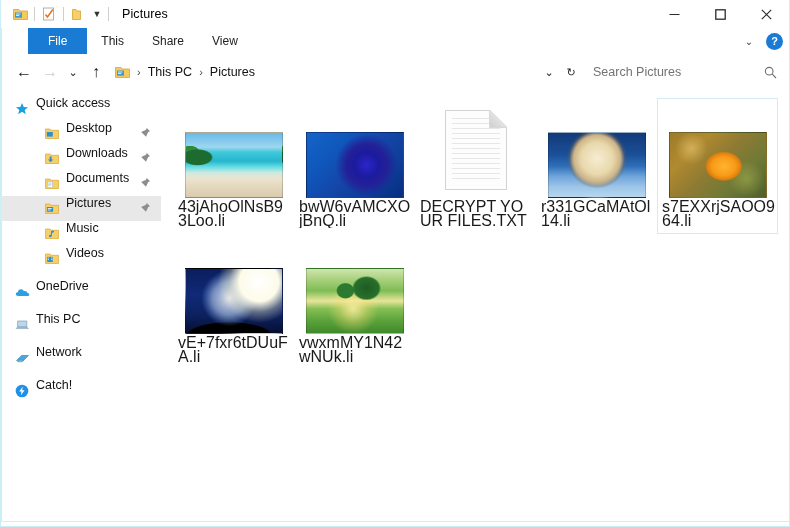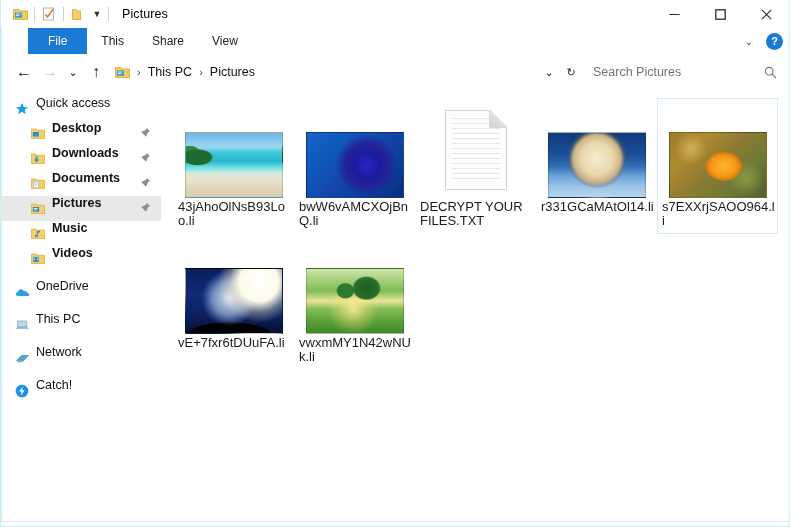--- a/index.html
+++ b/index.html
@@ -207,21 +207,21 @@
   .tree-item {
     position: relative;
     display: flex;
     height: 25px;
     padding-left: 8px;
     font-size: 12.5px;
     color: #111111;
     white-space: nowrap;
   }
   .tree-item.lvl0 { padding-left: 14px; }
-  .tree-item.lvl1 { padding-left: 30px; font-weight: bold; }
+  .tree-item.lvl1 { padding-left: 44px; }
   .tree-item.selected { background: #e8e8e8; }
   .tree-ico {
     width: 18px;
     display: flex;
     align-items: center;
     justify-content: flex-start;
     flex-shrink: 0;
   }
   .tree-label { margin-left: 3px; }
   .pin {
@@ -272,21 +272,21 @@
   }
   .thumb {
     width: 98px;
     height: 66px;
     border: 1px solid rgba(0,0,0,0.18);
     box-sizing: border-box;
     position: relative;
     overflow: hidden;
   }
   .filename {
-    font-size: 13px;
+    font-size: 16px;
     color: #1a1a1a;
     line-height: 14px;
     width: 100%;
     padding-left: 2px;
     box-sizing: border-box;
     word-break: break-all;
     max-height: 28px;
     overflow: hidden;
   }
 

